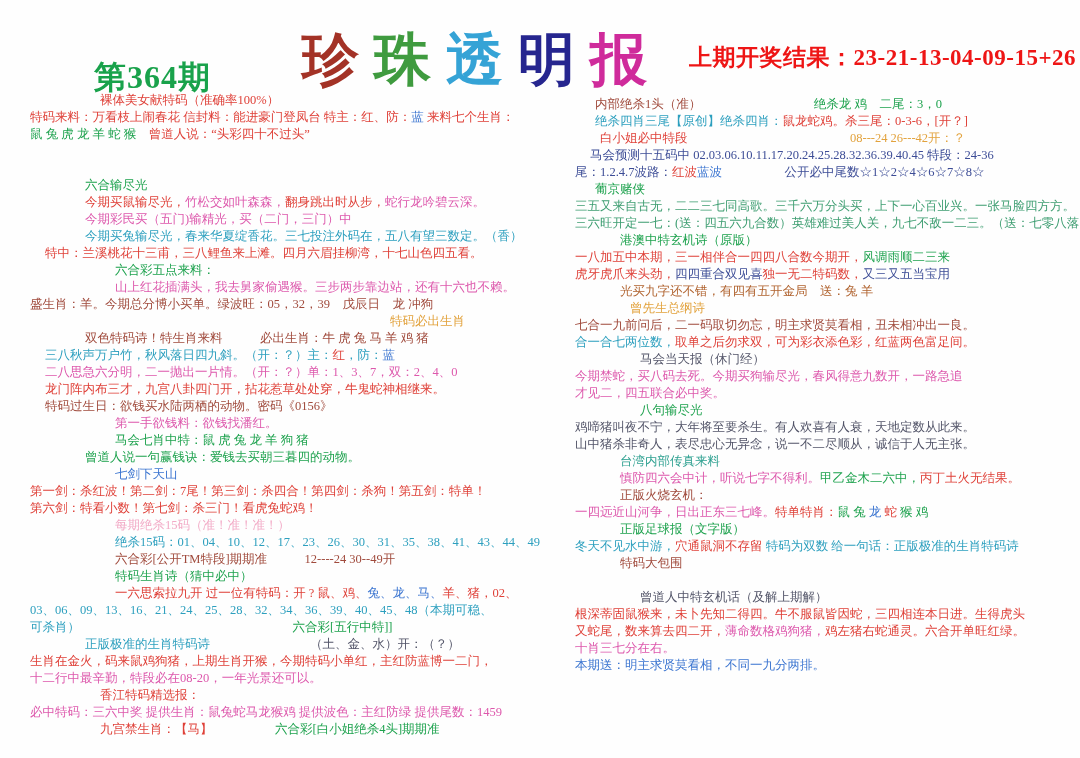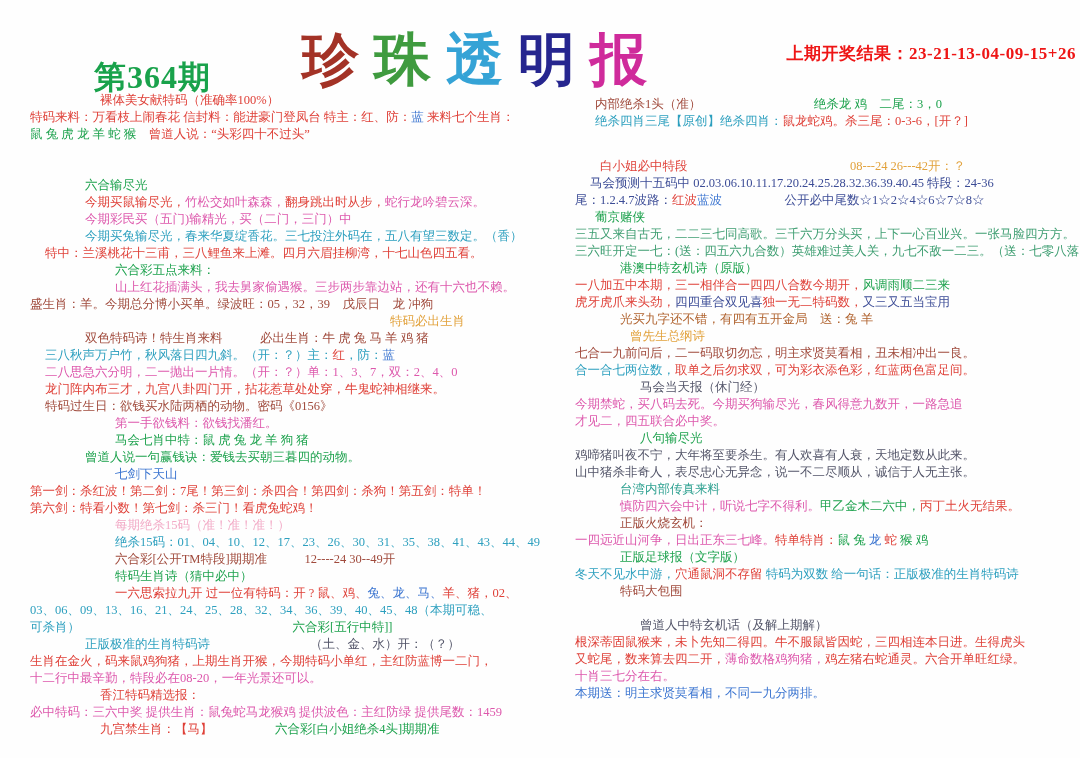--- a/index.html
+++ b/index.html
@@ -14,21 +14,21 @@
     font-size:32px;font-weight:bold;color:var(--c-issue,#19a24b);
     letter-spacing:1px;
   }
   .title{
     position:absolute;left:302px;top:22px;
     font-size:57px;font-weight:bold;letter-spacing:15px;white-space:nowrap;
   }
   .title .title-char{display:inline-block;}
   .result{
     position:absolute;right:4px;top:42px;
-    font-size:17px;font-weight:bold;color:var(--c-brightred,#ee1515);
+    font-size:23px;font-weight:bold;color:var(--c-brightred,#ee1515);
     white-space:nowrap;letter-spacing:0.5px;
   }
   .col{
     position:absolute;font-size:12.5px;line-height:17px;white-space:nowrap;
   }
   .col .line{height:17px;}
   .left-col{left:30px;top:92px;width:545px;}
   .right-col{left:575px;top:96px;width:503px;}
   .c-red{color:var(--c-red);}
   .c-pink{color:var(--c-pink);}
@@ -87,21 +87,21 @@
       <div class="line" style="padding-left: 55px;"><span class="c-cyan">正版极准的生肖特码诗</span><span class="c-dark">　　　　　　　　（土、金、水）开：（？）</span></div>
       <div class="line"><span class="c-red">生肖在金火，码来鼠鸡狗猪，上期生肖开猴，今期特码小单红，主红防蓝博一二门，</span></div>
       <div class="line"><span class="c-pink">十二行中最辛勤，特段必在08-20，一年光景还可以。</span></div>
       <div class="line" style="padding-left: 70px;"><span class="c-red">香江特码精选报：</span></div>
       <div class="line"><span class="c-pink">必中特码：三六中奖 提供生肖：鼠兔蛇马龙猴鸡 提供波色：主红防绿 提供尾数：1459</span></div>
       <div class="line" style="padding-left: 70px;"><span class="c-red">九宫禁生肖：【马】</span><span class="c-green">　　　　　六合彩[白小姐绝杀4头]期期准</span></div>
     </div>
   <div class="col right-col">
       <div class="line" style="padding-left: 20px;"><span class="c-maroon">内部绝杀1头（准）</span><span class="c-green">　　　　　　　　　绝杀龙 鸡　二尾：3，0</span></div>
       <div class="line" style="padding-left: 20px;"><span class="c-cyan">绝杀四肖三尾【原创】绝杀四肖：</span><span class="c-red">鼠龙蛇鸡。</span><span class="c-red">杀三尾：0-3-6，[开？]</span></div>
-      <div class="line" style="padding-left: 25px; margin-top: 28px;"><span class="c-red">白小姐必中特段</span><span class="c-orange">　　　　　　　　　　　　　08---24 26---42开：？</span></div>
+      <div class="line" style="padding-left: 25px;"><span class="c-red">白小姐必中特段</span><span class="c-orange">　　　　　　　　　　　　　08---24 26---42开：？</span></div>
       <div class="line" style="padding-left: 15px;"><span class="c-navy">马会预测十五码中 02.03.06.10.11.17.20.24.25.28.32.36.39.40.45 特段：24-36</span></div>
       <div class="line"><span class="c-navy">尾：1.2.4.7波路：</span><span class="c-red">红波</span><span class="c-blue">蓝波</span><span class="c-navy">　　　　　公开必中尾数☆1☆2☆4☆6☆7☆8☆</span></div>
       <div class="line" style="padding-left: 20px;"><span class="c-green">葡京赌侠</span></div>
       <div class="line"><span class="c-dgreen">三五又来自古无，二二三七同高歌。三千六万分头买，上下一心百业兴。一张马脸四方方。</span></div>
       <div class="line"><span class="c-dgreen">三六旺开定一七：(送：四五六九合数）英雄难过美人关，九七不敌一二三。（送：七零八落）</span></div>
       <div class="line" style="padding-left: 45px;"><span class="c-green">港澳中特玄机诗（原版）</span></div>
       <div class="line"><span class="c-red">一八加五中本期，三一相伴合一四四八合数今期开，</span><span class="c-green">风调雨顺二三来</span></div>
       <div class="line"><span class="c-red">虎牙虎爪来头劲，</span><span class="c-navy">四四重合双见喜</span><span class="c-red">独一无二特码数，</span><span class="c-navy">又三又五当宝用</span></div>
       <div class="line" style="padding-left: 45px;"><span class="c-brown">光买九字还不错，有四有五开金局　送：兔 羊</span></div>
       <div class="line" style="padding-left: 55px;"><span class="c-orange">曾先生总纲诗</span></div>

